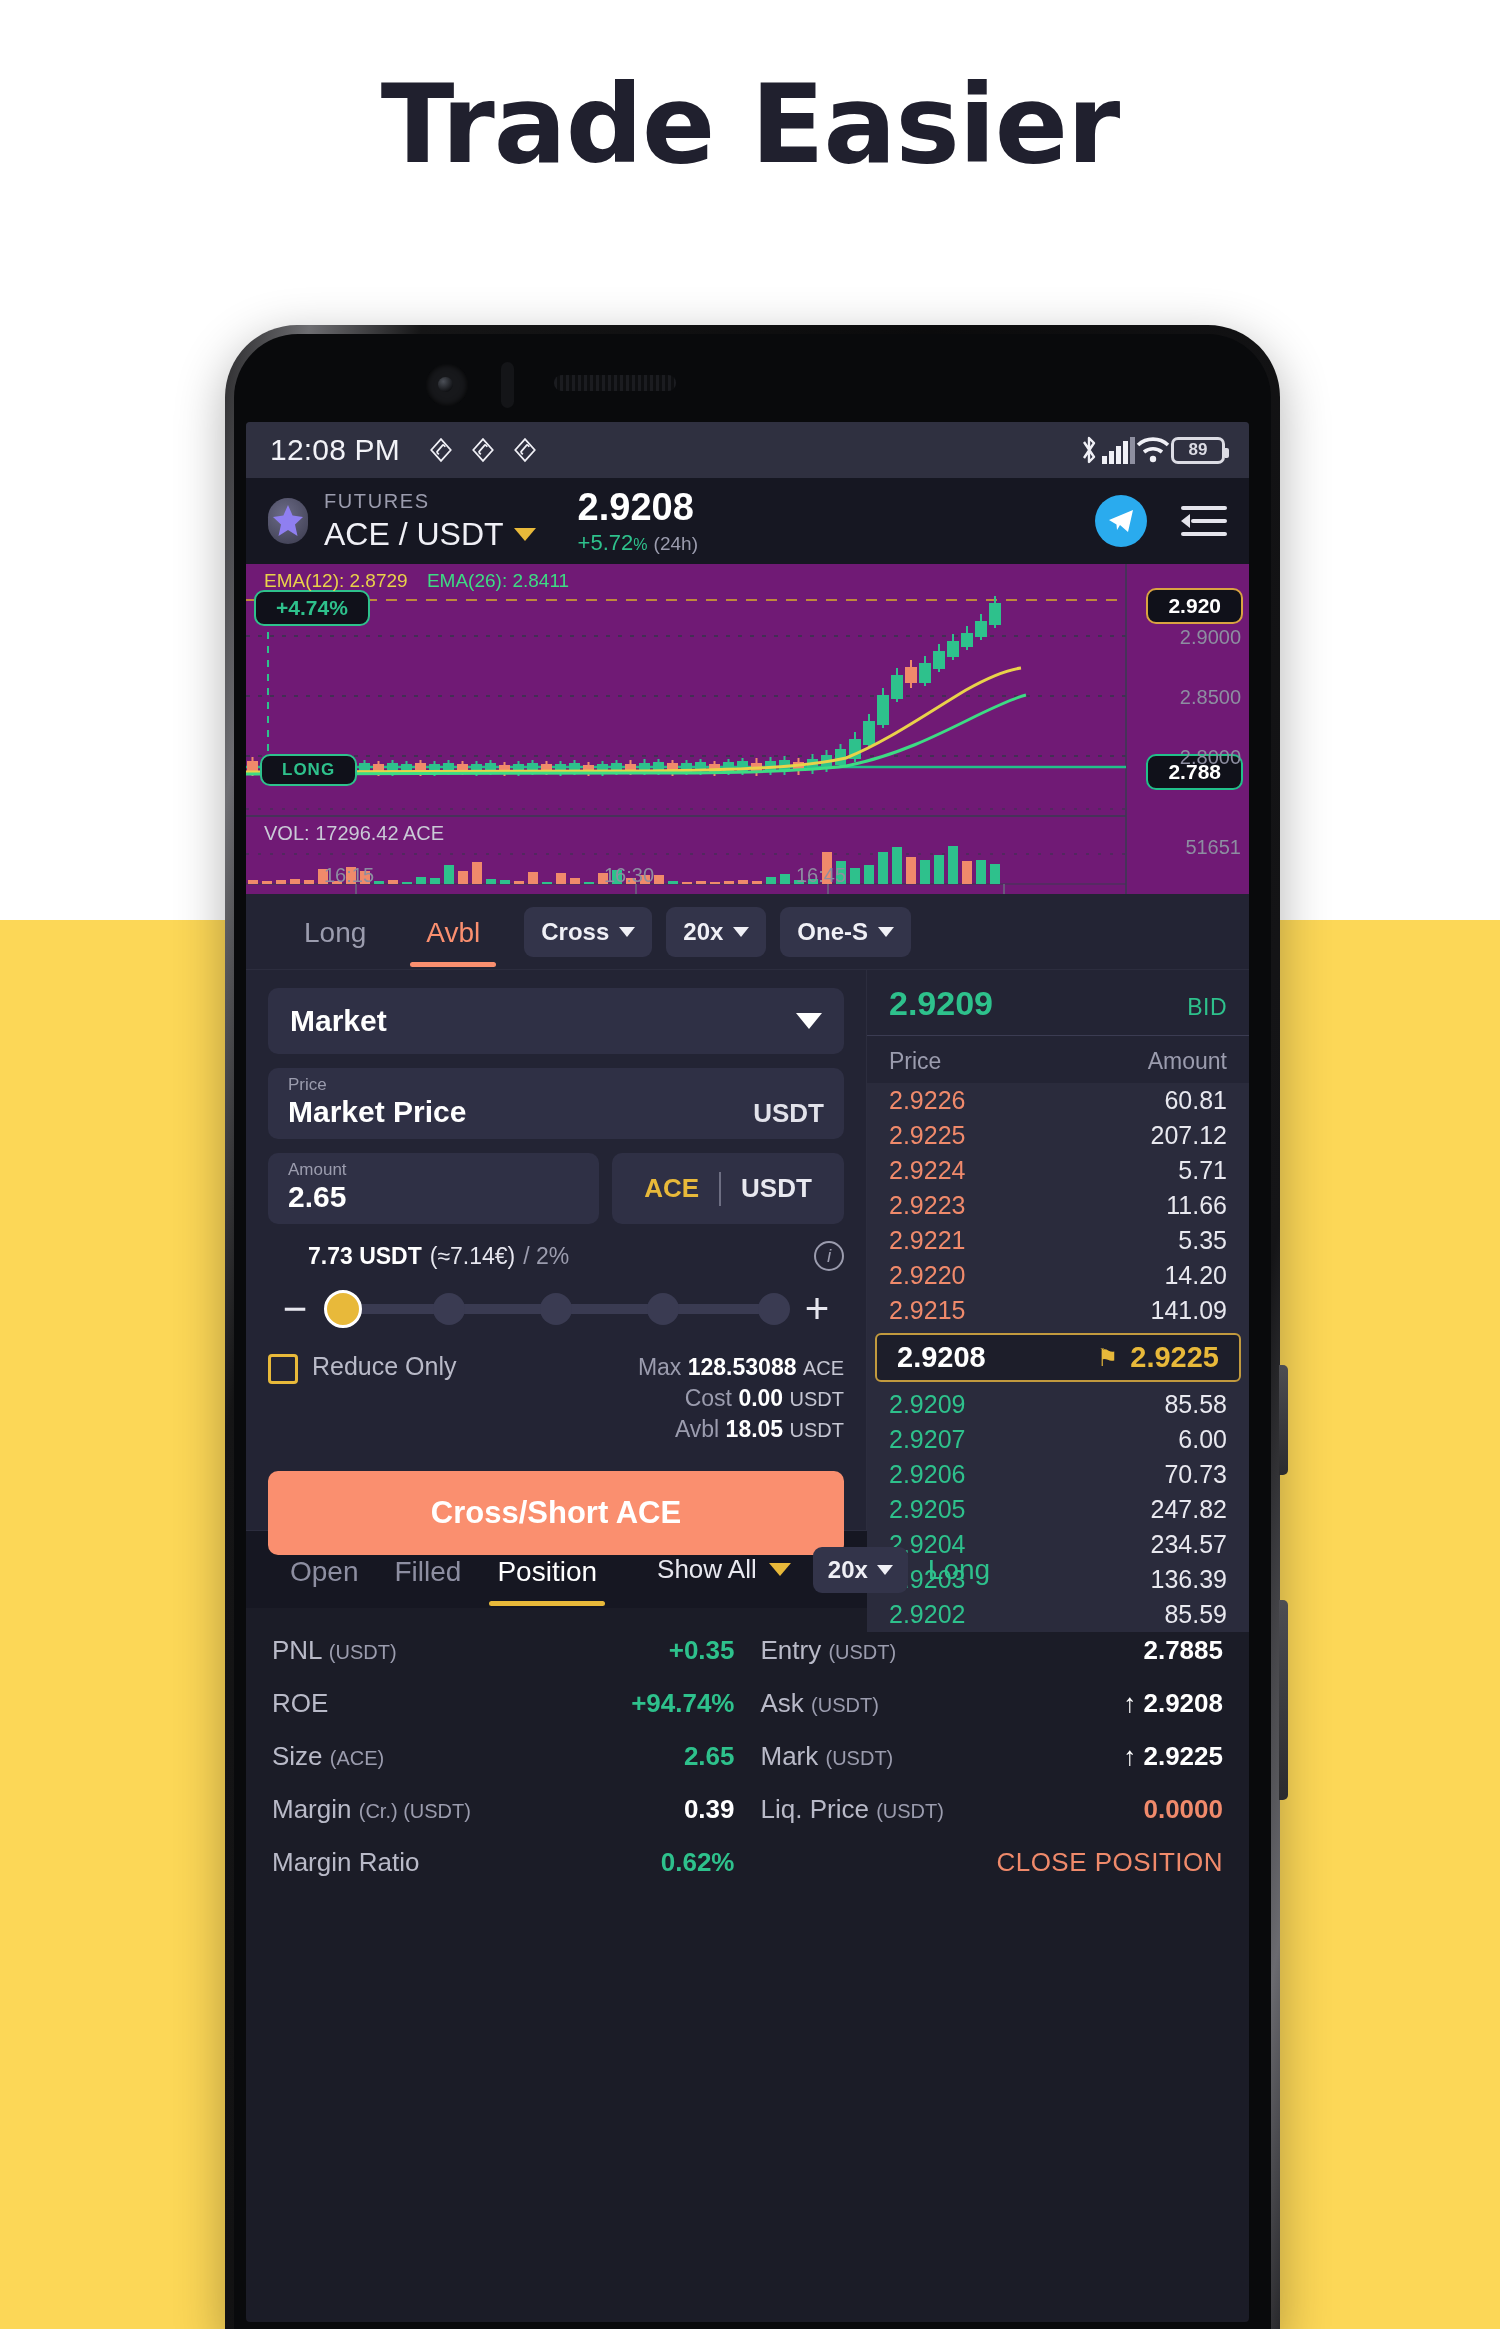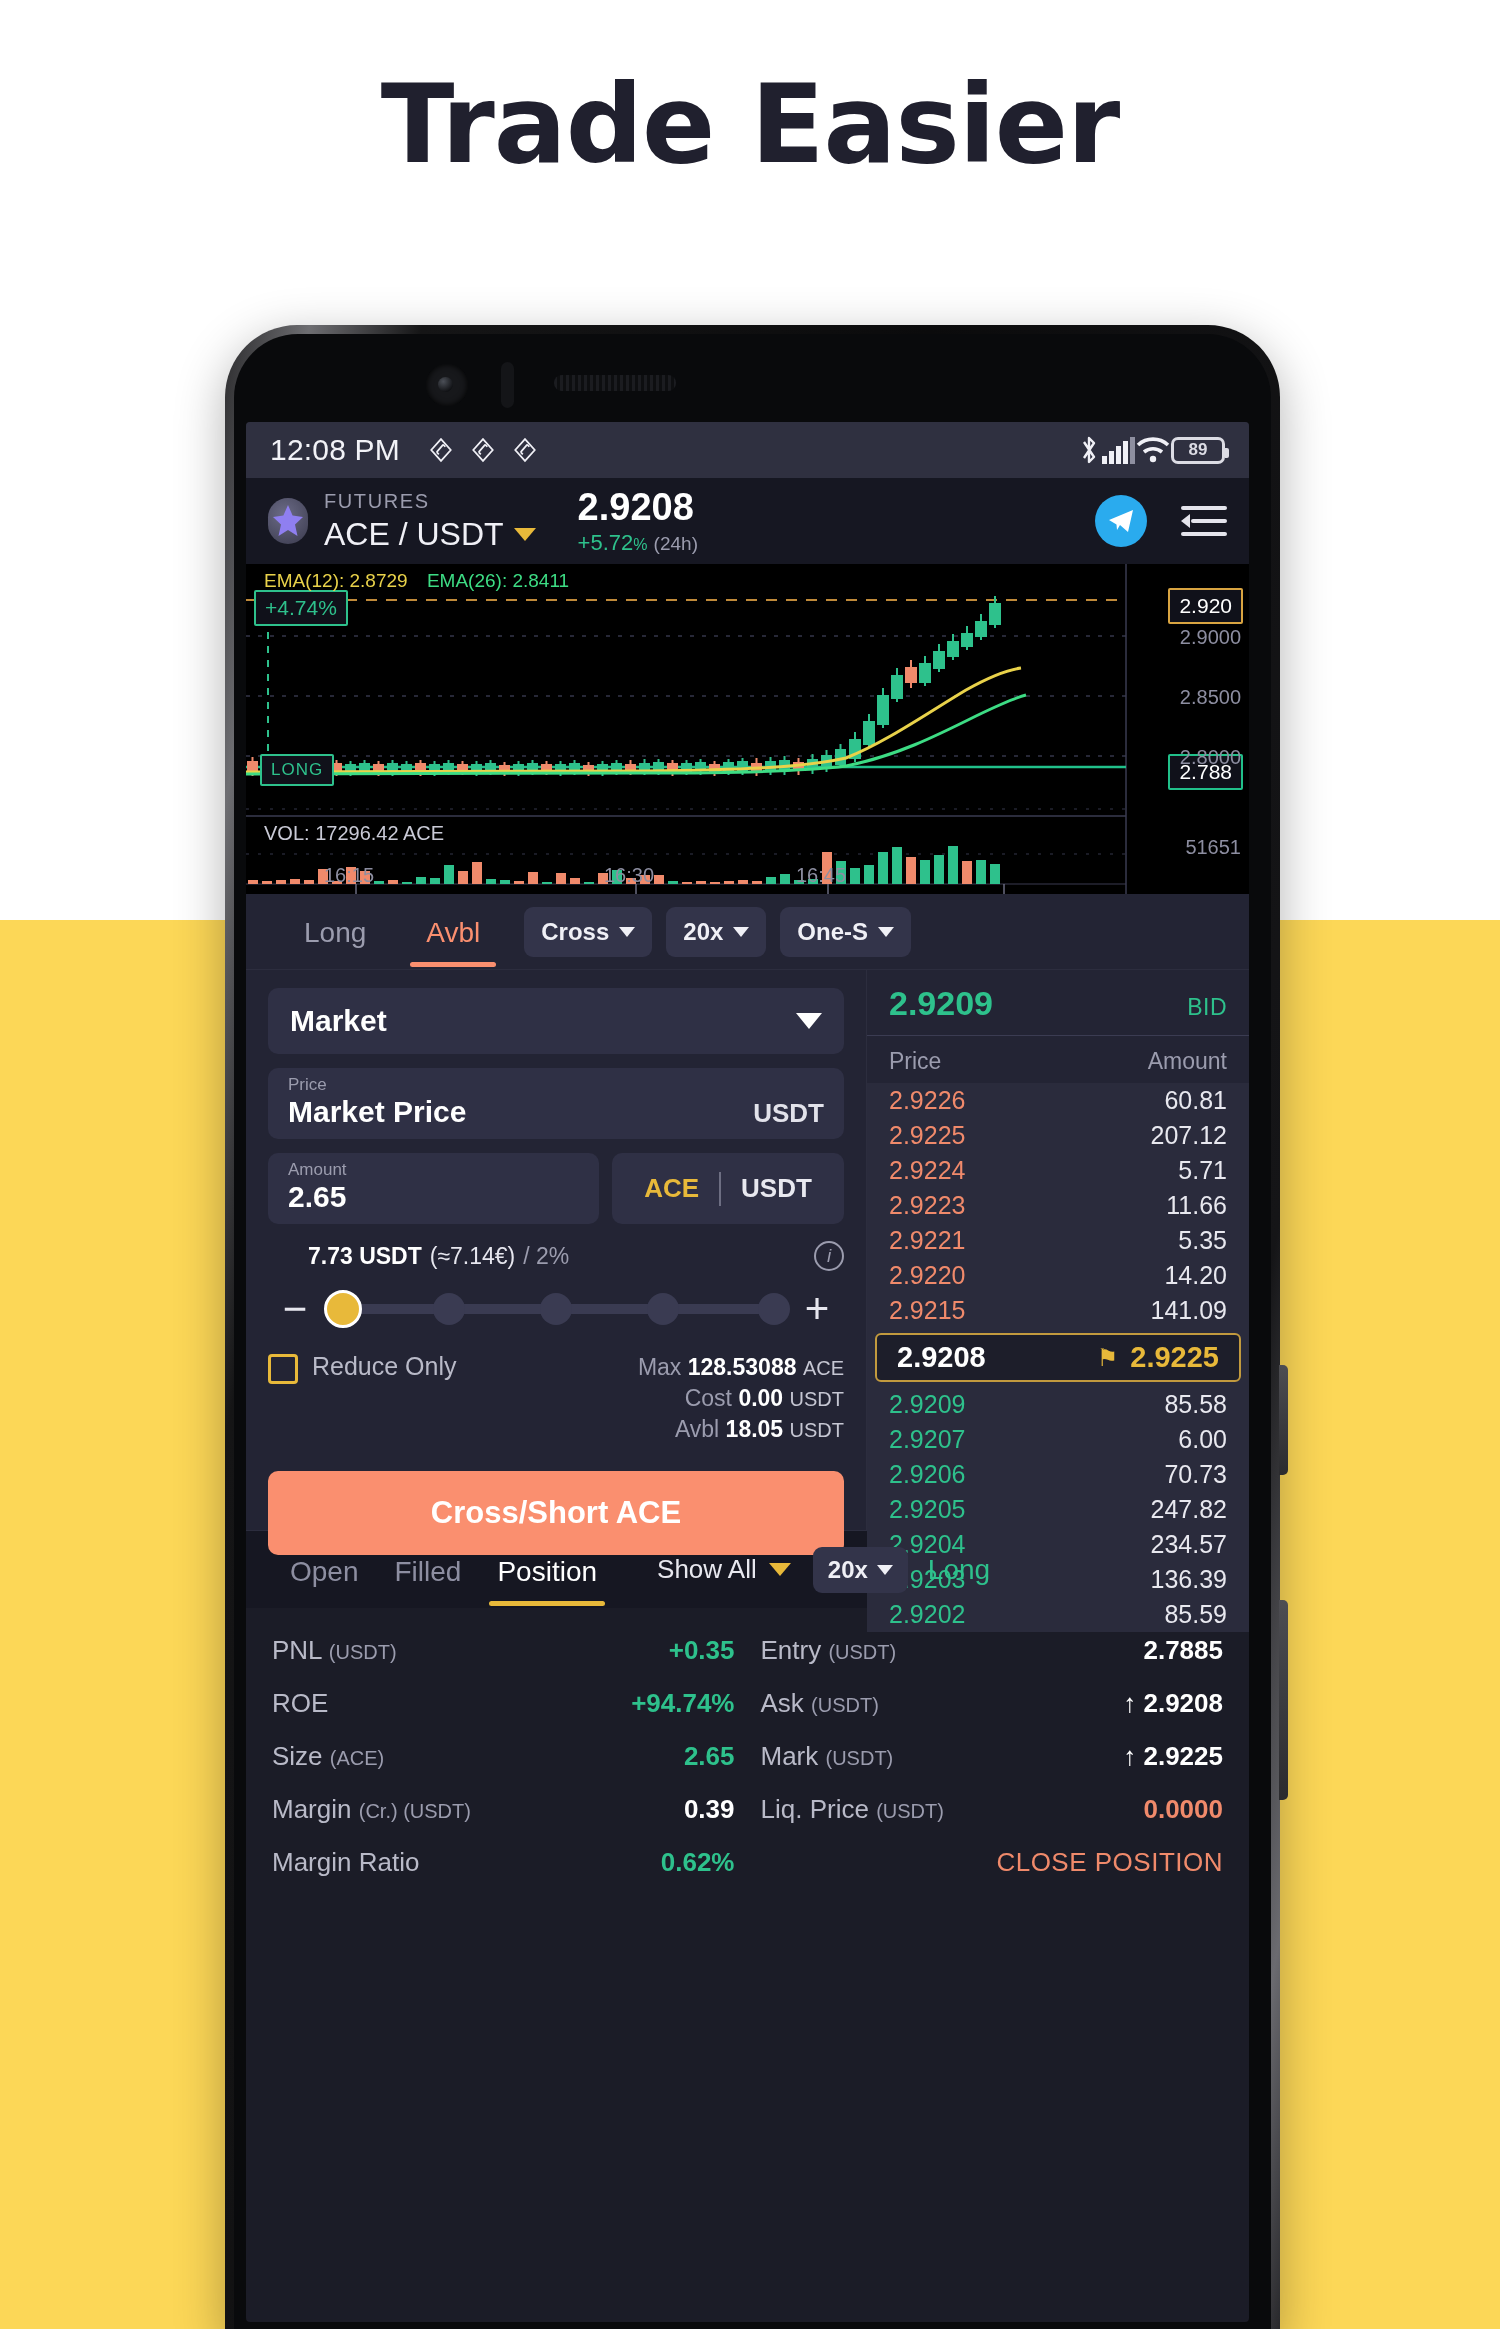--- a/index.html
+++ b/index.html
@@ -106,27 +106,27 @@
   .hdr-spacer{flex:1;}
   .tg-btn{ width:52px;height:52px;border-radius:50%;background:#2aabee;display:flex;align-items:center;justify-content:center;}
   .menu-ico{ width:46px;height:34px; margin-left:18px; position:relative;}
   .menu-ico i{ position:absolute;right:0;height:4px;background:#e4e4ec;border-radius:2px;}
   .menu-ico i:nth-child(1){top:2px;width:46px;}
   .menu-ico i:nth-child(2){top:15px;width:36px;}
   .menu-ico i:nth-child(3){top:28px;width:46px;}
   .menu-ico .arw{position:absolute;left:0;top:10px;width:0;height:0;border-top:7px solid transparent;border-bottom:7px solid transparent;border-right:9px solid #e4e4ec;}
 
   
-  .chart-wrap{ height: 330px; background:#000000; position:relative; }
+  .chart-wrap{ height: 330px; background:#701a75; position:relative; }
   .ema-line{ position:absolute; left:18px; top:6px; font-size:19px; z-index:4; }
   .ema1{ color:#e9d24a; } .ema2{ color:#3ddc84; margin-left:14px; }
   .chart-svg{ position:absolute; left:0; top:0; }
   .axis-lab{ position:absolute; right:8px; font-size:20px; color:#8d8ea1; }
   .tag{
-    position:absolute; font-size:21px; font-weight:normal; padding:4px 9px; border-radius:2px;
+    position:absolute; font-size:21px; font-weight:bold; padding:4px 20px; border-radius:10px;
   }
   .tag-gold{ background:#10111a; color:#fff; border:2px solid #d9a441; right:6px; }
   .tag-green{ background:#10111a; color:#fff; border:2px solid #21c08a; right:6px; }
   .tag-pct{ background:#10111a; color:#2ec18c; border:2px solid #2ec18c; left:8px; }
   .tag-long{ background:#10111a; color:#2ec18c; border:2px solid #2ec18c; left:14px; font-size:17px; letter-spacing:1px;}
   .vol-lab{ position:absolute; left:18px; font-size:20px; color:#c9cad6; }
   .time-lab{ position:absolute; font-size:20px; color:#8d8ea1; }
 
   
   .trade-tabs{ height:76px; background:#232434; display:flex; align-items:center; padding:0 0 0 28px; gap:0; border-bottom:1px solid #2c2d3e;}

